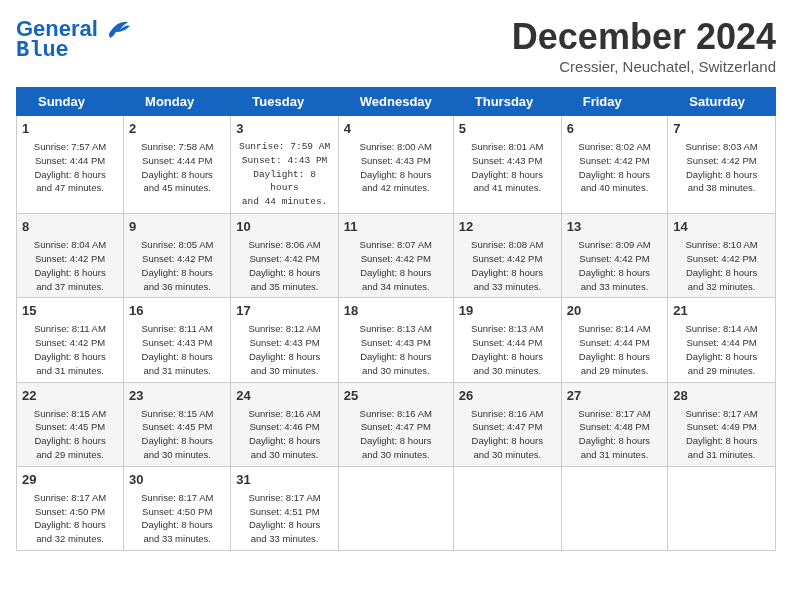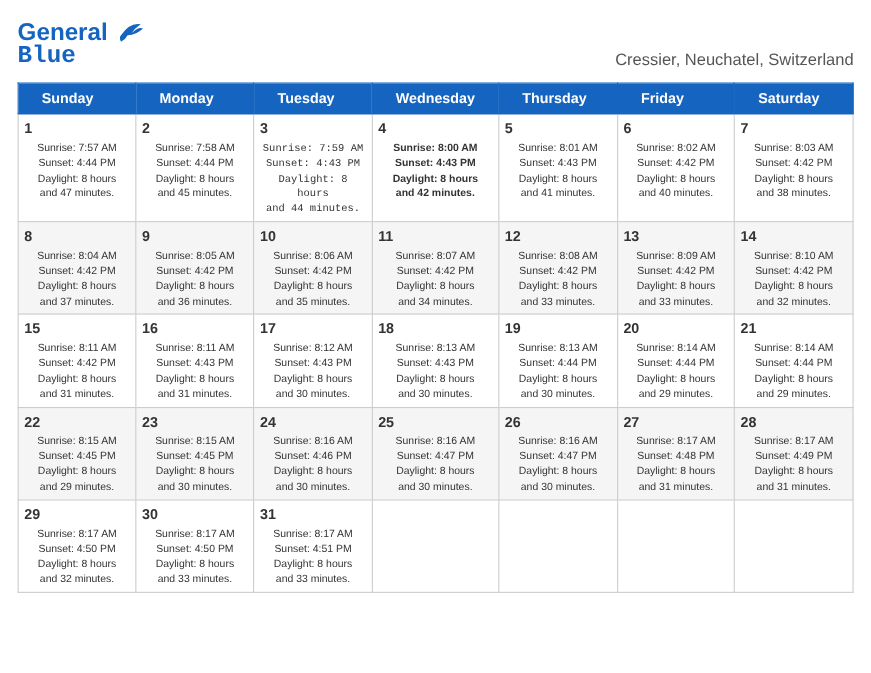--- a/index.html
+++ b/index.html
@@ -6,21 +6,21 @@
     body {
       font-family: Arial, sans-serif;
       background: #fff;
       width: 792px;
       min-height: 612px;
       padding: 16px;
     }
     .header {
       display: flex;
       justify-content: space-between;
-      align-items: flex-end;
+      align-items: flex-start;
       margin-bottom: 12px;
     }
     .logo {
       display: flex;
       flex-direction: column;
       align-items: flex-start;
     }
     .title-block {
       text-align: right;
     }
@@ -85,20 +85,21 @@
       <div style="font-size:22px;font-weight:bold;color:#333;">
         <span style="color:#1565C0;">General</span>
       </div>
       <svg width="30" height="22" viewBox="0 0 30 22">
         <path d="M10,14 Q18,2 28,4 Q22,8 20,12 Q26,6 30,8 Q24,14 16,14 Q14,18 10,20 Q8,16 10,14Z" fill="#1565C0"></path>
       </svg>
     </div>
     <div style="font-size:22px;font-weight:bold;color:#1565C0;margin-top:-4px;font-family:Liberation Mono, monospace;">Blue</div>
   </div>
   <div class="title-block">
+    <div class="month-title">December 2024</div>
     <div class="location">Cressier, Neuchatel, Switzerland</div>
   </div>
 </div>
 
 <table>
   <thead>
     <tr id="header-row">
         <th>Sunday</th>
         <th>Monday</th>
         <th>Tuesday</th>
@@ -126,21 +127,21 @@
         </td>
         <td>
           <span class="day-num">3</span>
           <div class="day-info" style="white-space: pre-line; font-family: Liberation Mono, monospace;">Sunrise: 7:59 AM
 Sunset: 4:43 PM
 Daylight: 8 hours
 and 44 minutes.</div>
         </td>
         <td>
           <span class="day-num">4</span>
-          <div class="day-info" style="white-space: pre-line; font-weight: bold;">Sunrise: 8:00 AM
+          <div class="day-info" style="white-space: pre-line;">Sunrise: 8:00 AM
 Sunset: 4:43 PM
 Daylight: 8 hours
 and 42 minutes.</div>
         </td>
         <td>
           <span class="day-num">5</span>
           <div class="day-info" style="white-space: pre-line;">Sunrise: 8:01 AM
 Sunset: 4:43 PM
 Daylight: 8 hours
 and 41 minutes.</div>

